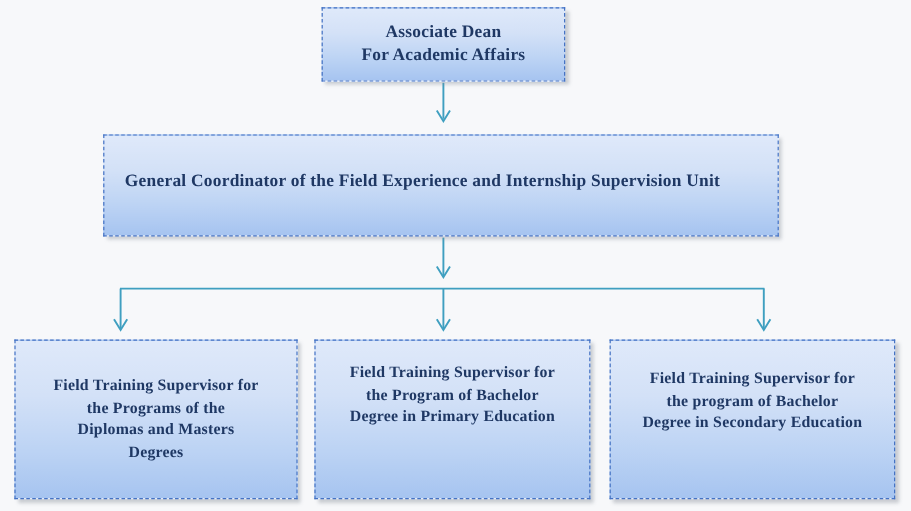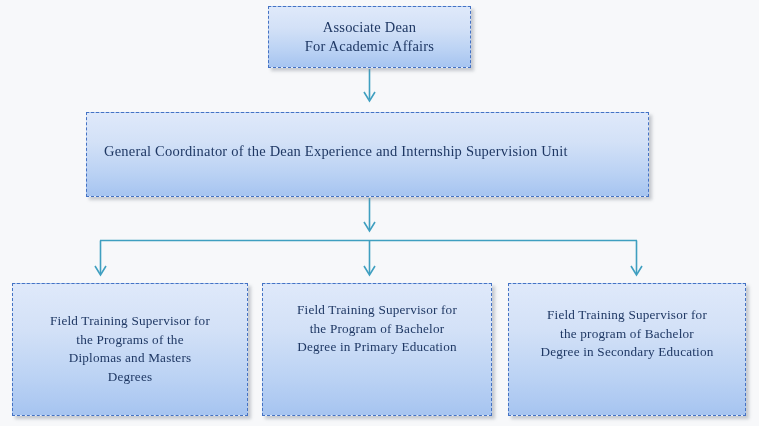--- a/index.html
+++ b/index.html
@@ -20,21 +20,21 @@
   }
 
   
   .node {
     position: absolute;
     box-sizing: border-box;
     border: 1.5px dashed #4472c4;
     background: linear-gradient(to bottom, #dfe9fa 0%, #d3e1f7 35%, #bcd3f4 70%, #a6c4f0 100%);
     box-shadow: 3px 3px 3px rgba(120,128,140,0.38);
     color: #1f3864;
-    font-weight: normal;
+    font-weight: bold;
     text-align: center;
     display: flex;
     justify-content: center;
   }
   .node .node-label {
     display: block;
     width: 100%;
     white-space: pre-line;
     letter-spacing: 0.2px;
   }
@@ -132,21 +132,21 @@
       <polyline points="631,266 636.5,275 642,266"></polyline>
     </g>
   </svg>
 
   <div class="node" id="node-associate-dean">
     <span class="node-label">Associate Dean
 For Academic Affairs</span>
   </div>
 
   <div class="node" id="node-general-coordinator">
-    <span class="node-label">General Coordinator of the Dean Experience and Internship Supervision Unit</span>
+    <span class="node-label">General Coordinator of the Field Experience and Internship Supervision Unit</span>
   </div>
 
   <div class="node node-supervisor" id="node-supervisor-diplomas">
     <span class="node-label">Field Training Supervisor for
 the Programs of the
 Diplomas and Masters
 Degrees</span>
   </div>
 
   <div class="node node-supervisor" id="node-supervisor-primary">

